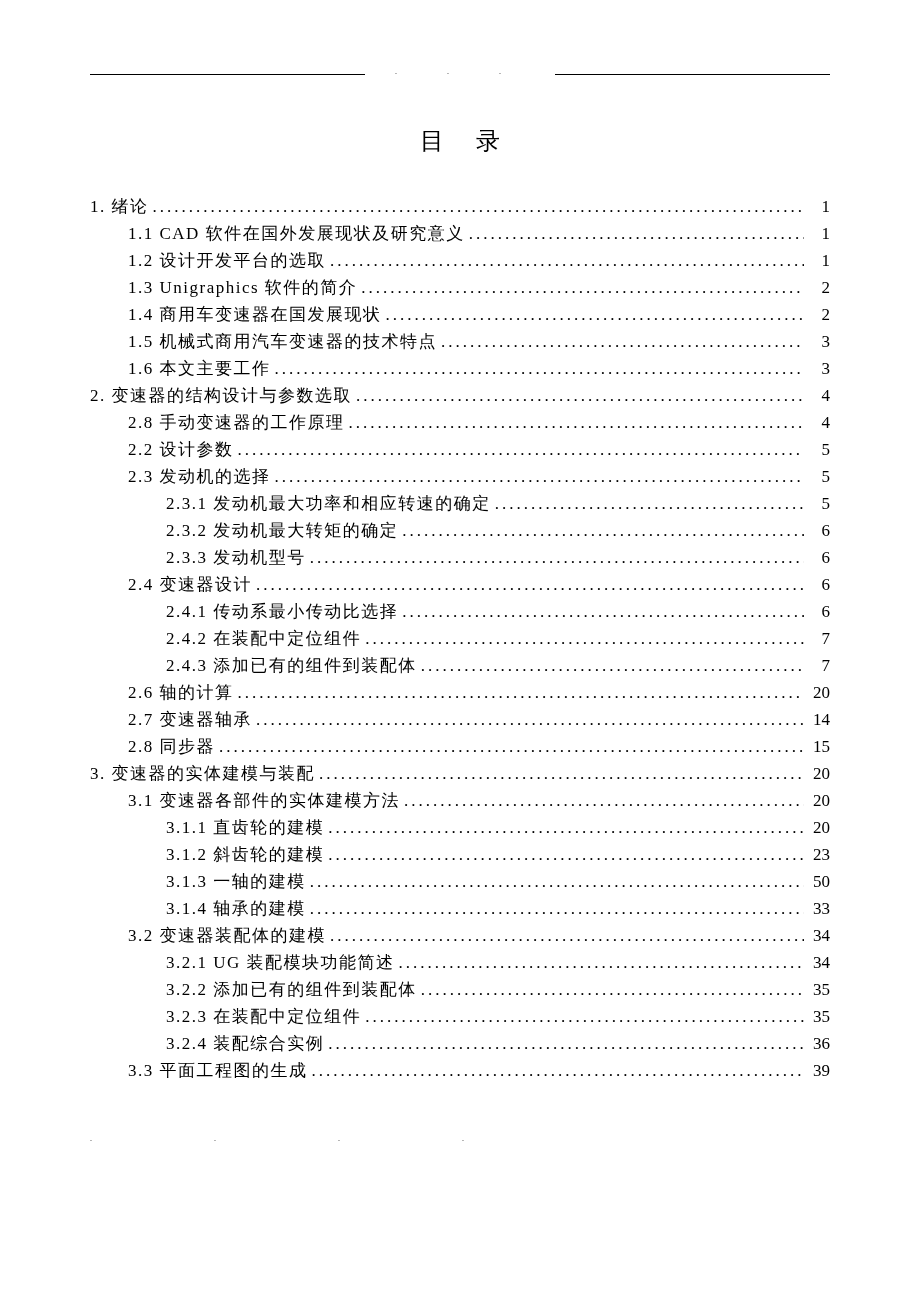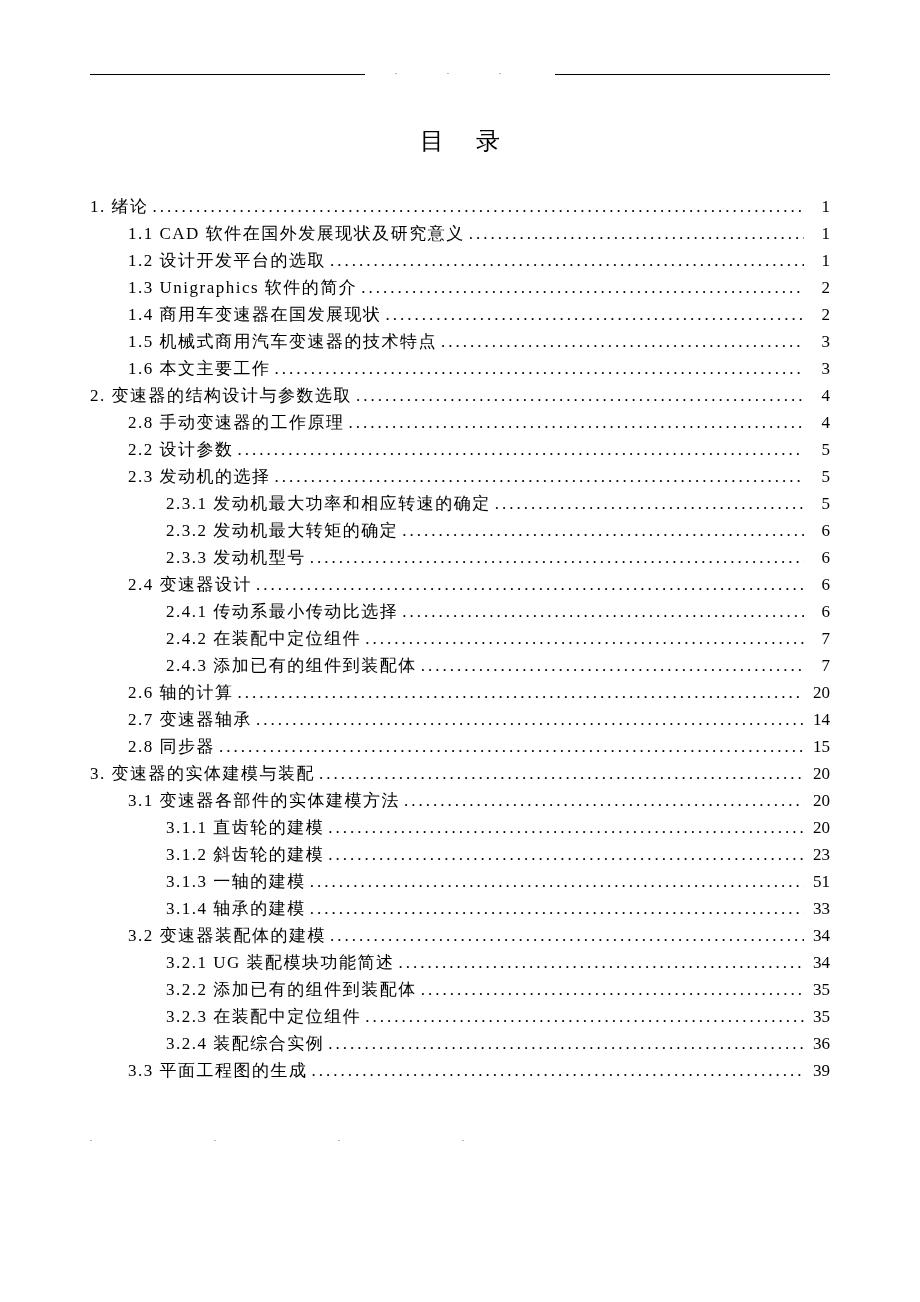--- a/index.html
+++ b/index.html
@@ -220,21 +220,21 @@
         <span class="toc-page">20</span>
       </div>
       <div class="toc-row level-3">
         <span class="toc-label">3.1.2 斜齿轮的建模</span>
         <span class="toc-dots"></span>
         <span class="toc-page">23</span>
       </div>
       <div class="toc-row level-3">
         <span class="toc-label">3.1.3 一轴的建模</span>
         <span class="toc-dots"></span>
-        <span class="toc-page">51</span>
+        <span class="toc-page">50</span>
       </div>
       <div class="toc-row level-3">
         <span class="toc-label">3.1.4 轴承的建模</span>
         <span class="toc-dots"></span>
         <span class="toc-page">33</span>
       </div>
       <div class="toc-row level-2">
         <span class="toc-label">3.2 变速器装配体的建模</span>
         <span class="toc-dots"></span>
         <span class="toc-page">34</span>

